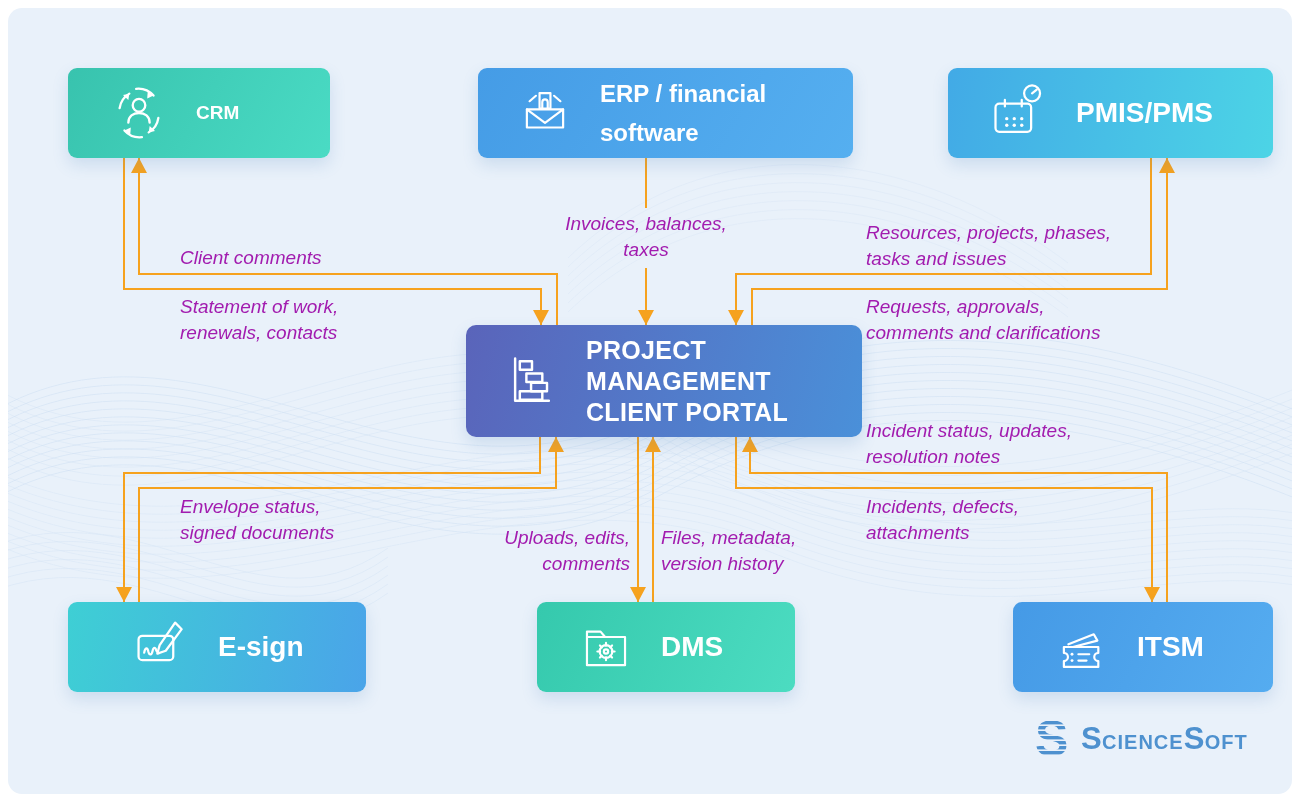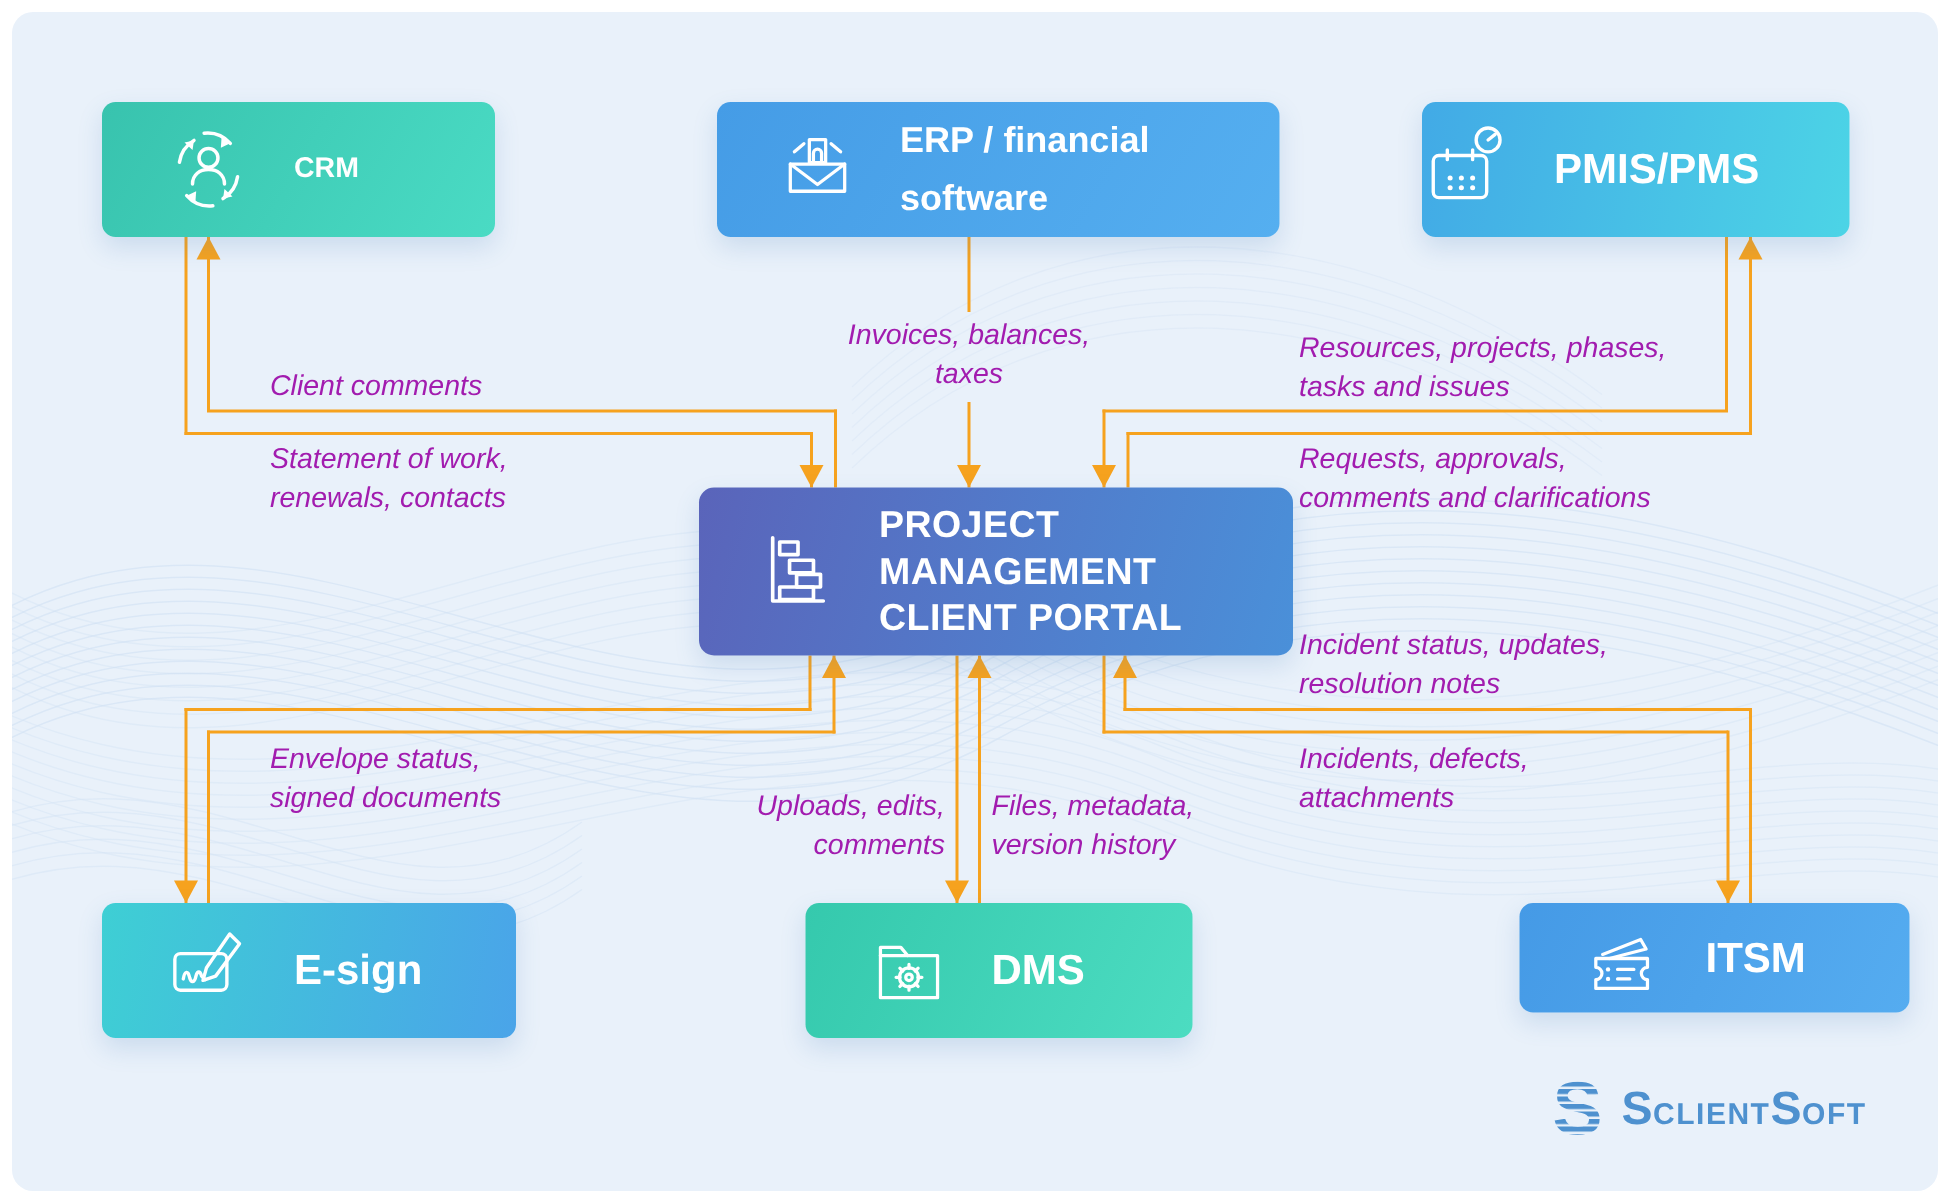--- a/index.html
+++ b/index.html
@@ -216,21 +216,21 @@
         <path d="M29,27 v-7 a3,3 0 0 1 6,0 v7"></path>
         <path d="M22,13 l-7,6 M42,13 l7,6"></path>
         <path d="M12,28 h40 v20 h-40 z"></path>
         <path d="M12,28 l20,15 l20,-15"></path>
       </g>
     </svg>
     <span class="node-label" style="font-size:24px;line-height:39px;">ERP / financial
 software</span>
   </div>
 
-  <div class="node" style="left:948px;top:68px;width:285px;height:90px;gap:28px;background:linear-gradient(100deg,#42aae6,#4cd4e6);">
+  <div class="node" style="left:948px;top:68px;width:285px;height:90px;padding-left:40px;gap:28px;background:linear-gradient(100deg,#42aae6,#4cd4e6);">
     <svg class="node-icon" width="60" height="60" viewBox="0 0 64 64">
       <g stroke="#ffffff" stroke-width="2.4" fill="none" stroke-linecap="round" stroke-linejoin="round">
         <rect x="8" y="22" width="38" height="30" rx="4"></rect>
         <path d="M18,18 v7 M36,18 v7"></path>
         <circle cx="47" cy="11" r="8.5"></circle>
         <path d="M47,11 l5,-4"></path>
       </g>
       <g fill="#ffffff">
         <circle cx="20" cy="38" r="1.8"></circle>
           <circle cx="28" cy="38" r="1.8"></circle>
@@ -251,21 +251,21 @@
         <rect x="26" y="24" width="17" height="9"></rect>
         <rect x="31" y="35" width="17" height="9" transform="translate(0,-1)"></rect>
         <rect x="19" y="43" width="24" height="9"></rect>
       </g>
     </svg>
     <span class="node-label" style="font-size:25px;line-height:31px;letter-spacing:.3px;">PROJECT
 MANAGEMENT
 CLIENT PORTAL</span>
   </div>
 
-  <div class="node" style="left:68px;top:602px;width:234px;height:90px;padding-left:42px;gap:26px;background:linear-gradient(100deg,#3ecfd4,#4aa4e9);">
+  <div class="node" style="left:68px;top:602px;width:234px;height:90px;padding-left:64px;gap:26px;background:linear-gradient(100deg,#3ecfd4,#4aa4e9);">
     <svg class="node-icon" width="60" height="60" viewBox="0 0 64 64">
       <g stroke="#ffffff" stroke-width="2.4" fill="none" stroke-linecap="round" stroke-linejoin="round">
         <rect x="7" y="20" width="37" height="26" rx="4"></rect>
         <path d="M13,38 c1,-6 3.5,-6 4.5,-1 c1,4 3.5,4 4.5,-1 c1,-4 3,-4 4,0 l2.5,2.5"></path>
         <path d="M46,6 l7,7 L36,36 l-9,3 l2.5,-9 z"></path>
       </g>
     </svg>
     <span class="node-label" style="font-size:28px;">E-sign</span>
   </div>
 
@@ -275,21 +275,21 @@
         <path d="M11,15 h15 l5,6 h22 v31 h-42 z"></path>
         <path d="M31,21 h-20"></path>
         <circle cx="32" cy="37" r="7"></circle>
         <circle cx="32" cy="37" r="2.4"></circle>
         <path d="M32,27.5 v3 M32,43.5 v3 M22.5,37 h3 M38.5,37 h3 M25.3,30.3 l2.1,2.1 M36.6,41.6 l2.1,2.1 M38.7,30.3 l-2.1,2.1 M27.4,41.6 l-2.1,2.1"></path>
       </g>
     </svg>
     <span class="node-label" style="font-size:28px;">DMS</span>
   </div>
 
-  <div class="node" style="left:1013px;top:602px;width:220px;height:73px;padding-left:40px;gap:26px;background:linear-gradient(115deg,#459ae6,#55acf0);">
+  <div class="node" style="left:1013px;top:602px;width:220px;height:90px;padding-left:40px;gap:26px;background:linear-gradient(115deg,#459ae6,#55acf0);">
     <svg class="node-icon" width="58" height="58" viewBox="0 0 64 64">
       <g stroke="#ffffff" stroke-width="2.4" fill="none" stroke-linecap="round" stroke-linejoin="round">
         <path d="M17,29 L45,18 L49,25 L22,32"></path>
         <path d="M12,54 V47.5 A4.5,4.5 0 0 0 12,38.5 V32 H50 V38.5 A4.5,4.5 0 0 0 50,47.5 V54 Z"></path>
         <path d="M28,40 h12 M28,47 h9"></path>
       </g>
       <g fill="#ffffff">
         <circle cx="21" cy="40" r="1.6"></circle>
           <circle cx="21" cy="47" r="1.6"></circle>
       </g>
@@ -301,18 +301,18 @@
     <svg width="38" height="46" viewBox="0 0 38 46">
       <defs>
         <pattern id="sstripes" width="6" height="5" patternUnits="userSpaceOnUse">
           <rect width="6" height="3.4" fill="#4e91cf"></rect>
         </pattern>
       </defs>
       <text x="1" y="40" font-family="Liberation Sans, sans-serif" font-weight="bold" font-size="50" fill="url(#sstripes)">S</text>
     </svg>
     <span class="logo-text">
       <span class="logo-big">S</span>
-        <span class="logo-small">CLIENT</span>
+        <span class="logo-small">CIENCE</span>
         <span class="logo-big">S</span>
         <span class="logo-small">OFT</span>
     </span>
   </div>
 </div>
 
 </body></html>

